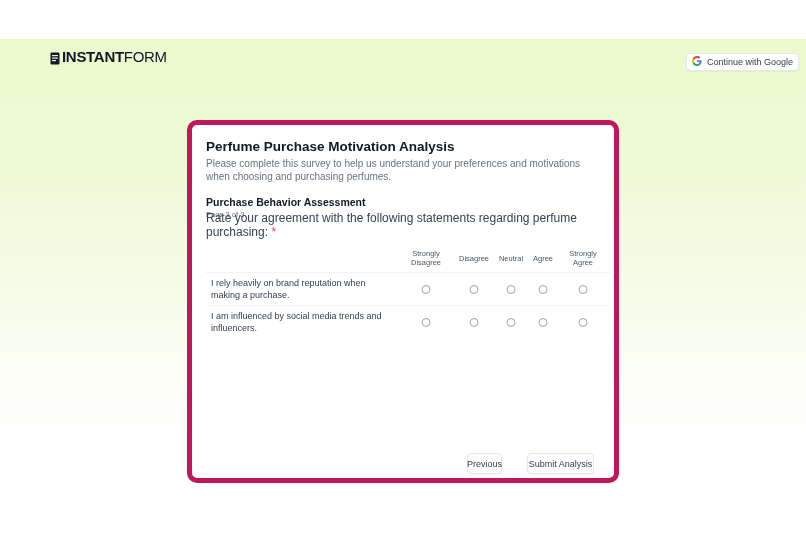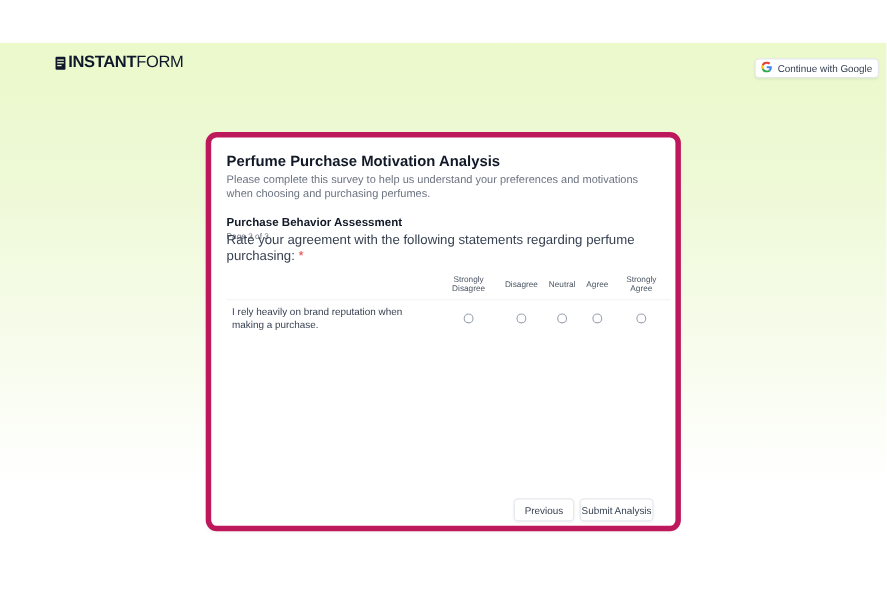--- a/index.html
+++ b/index.html
@@ -110,17 +110,25 @@
     </div>
 
     <div class="mrow">
       <div class="stmt">I rely heavily on brand reputation when making a purchase.</div>
       <div class="radio" style="left:220px"></div>
       <div class="radio" style="left:268px"></div>
       <div class="radio" style="left:305px"></div>
       <div class="radio" style="left:337px"></div>
       <div class="radio" style="left:377px"></div>
     </div>
+    <div class="mrow">
+      <div class="stmt">I am influenced by social media trends and influencers.</div>
+      <div class="radio" style="left:220px"></div>
+      <div class="radio" style="left:268px"></div>
+      <div class="radio" style="left:305px"></div>
+      <div class="radio" style="left:337px"></div>
+      <div class="radio" style="left:377px"></div>
+    </div>
   </div>
 
-  <div class="btn" style="left:275px; width:55px;">Previous</div>
+  <div class="btn" style="left:275px; width:35px;">Previous</div>
   <div class="btn" style="left:335px; width:67px;">Submit Analysis</div>
 </div>
 
 </body></html>

